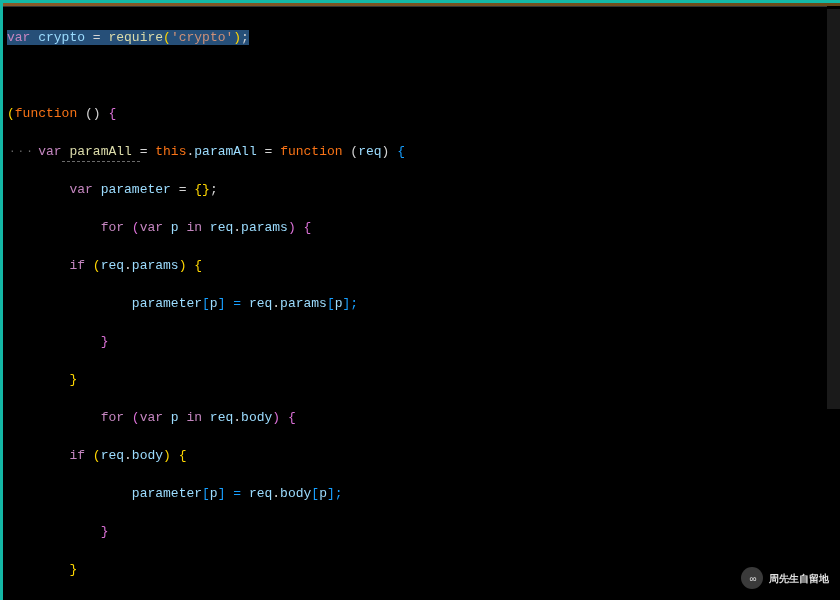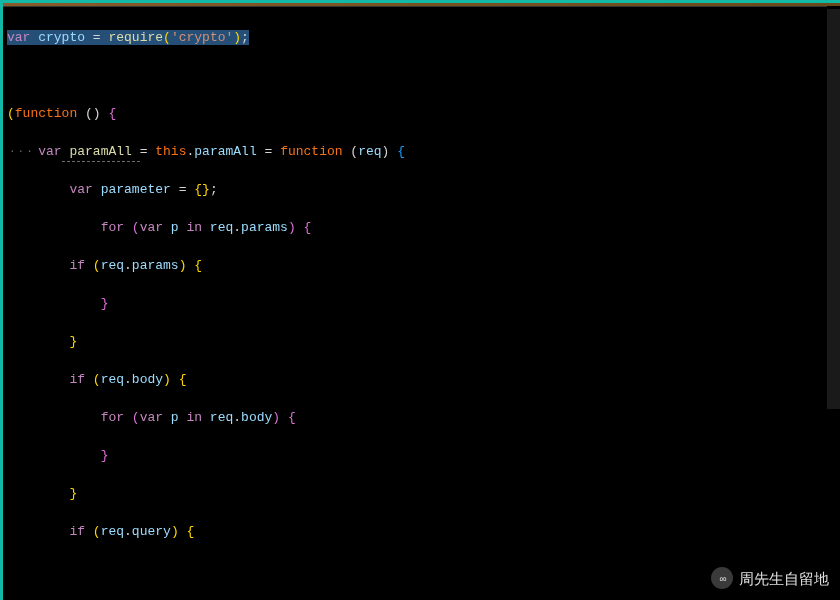--- a/index.html
+++ b/index.html
@@ -15,44 +15,46 @@
   .str{color:#ce9178;}
   .pun{color:#d4d4d4;}
   .brc{color:#ffd700;}         
   .brc2{color:#da70d6;}        
   .brc3{color:#179fff;}        
   .sel{background:#264f78;}
   .dash{border-bottom:1px dashed #6a6a6a;display:inline-block;}
   .dot{color:#6a6a6a;position:absolute;left:6px;font-size:11px;letter-spacing:2px;}
   .watermark{position:absolute;right:12px;bottom:12px;display:flex;align-items:center;gap:6px;}
   .watermark .wicon{width:22px;height:22px;border-radius:50%;background:#3a3a3a;display:flex;align-items:center;justify-content:center;font-size:10px;color:#ddd;font-family:Arial,sans-serif;letter-spacing:-2px;}
-  .watermark .wtxt{color:#e0e0e0;font-family:"Microsoft YaHei",Arial,sans-serif;font-size:15px;}
+  .watermark .wtxt{color:#e0e0e0;font-family:"Microsoft YaHei",Arial,sans-serif;font-size:10px;font-weight:bold;}
   .scrollbar{position:absolute;right:0;top:3px;width:14px;height:594px;background:#000;}
   .scrollthumb{position:absolute;right:0;top:3px;width:14px;height:400px;background:#1a1a1a;}
 </style>
 </head>
 <body>
 
 <div class="editor">
   <div class="topbar"></div>
   <div class="scrollbar">
     <div class="scrollthumb"></div>
   </div>
   <div class="code">
 <div class="ln"><span class="kw sel">var</span><span class="prm sel"> crypto </span><span class="pun sel">=</span><span class="fn sel"> require</span><span class="brc sel">(</span><span class="str sel">'crypto'</span><span class="brc sel">)</span><span class="pun sel">;</span></div>
 <div class="ln"></div>
 <div class="ln"><span class="brc">(</span><span class="this">function</span><span class="pun"> () </span><span class="brc2">{</span></div>
 <div class="ln"><span class="dot">···</span><span>    </span><span class="kw">var</span><span class="fn dash"> paramAll </span><span class="pun">=</span><span> </span><span class="this">this</span><span class="pun">.</span><span class="prm">paramAll</span><span class="pun"> = </span><span class="this">function</span><span class="pun"> (</span><span class="prm">req</span><span class="pun">) </span><span class="brc3">{</span></div>
 <div class="ln"><span>        </span><span class="kw">var</span><span class="prm"> parameter </span><span class="pun">= </span><span class="brc">{}</span><span class="pun">;</span></div>
 <div class="ln"><span>            </span><span class="kw">for</span><span class="brc2"> (</span><span class="kw">var</span><span class="prm"> p </span><span class="kw">in</span><span class="prm"> req</span><span class="pun">.</span><span class="prm">params</span><span class="brc2">) </span><span class="brc2">{</span></div>
 <div class="ln"><span>        </span><span class="kw">if</span><span class="brc"> (</span><span class="prm">req</span><span class="pun">.</span><span class="prm">params</span><span class="brc">) </span><span class="brc">{</span></div>
+<div class="ln"><span>                </span><span class="prm">parameter</span><span class="brc3">[</span><span class="prm">p</span><span class="brc3">] = </span><span class="prm">req</span><span class="pun">.</span><span class="prm">params</span><span class="brc3">[</span><span class="prm">p</span><span class="brc3">];</span></div>
 <div class="ln"><span>            </span><span class="brc2">}</span></div>
 <div class="ln"><span>        </span><span class="brc">}</span></div>
+<div class="ln"><span>            </span><span class="kw">for</span><span class="brc2"> (</span><span class="kw">var</span><span class="prm"> p </span><span class="kw">in</span><span class="prm"> req</span><span class="pun">.</span><span class="prm">body</span><span class="brc2">) </span><span class="brc2">{</span></div>
 <div class="ln"><span>        </span><span class="kw">if</span><span class="brc"> (</span><span class="prm">req</span><span class="pun">.</span><span class="prm">body</span><span class="brc">) </span><span class="brc">{</span></div>
-<div class="ln"><span>            </span><span class="kw">for</span><span class="brc2"> (</span><span class="kw">var</span><span class="prm"> p </span><span class="kw">in</span><span class="prm"> req</span><span class="pun">.</span><span class="prm">body</span><span class="brc2">) </span><span class="brc2">{</span></div>
+<div class="ln"><span>                </span><span class="prm">parameter</span><span class="brc3">[</span><span class="prm">p</span><span class="brc3">] = </span><span class="prm">req</span><span class="pun">.</span><span class="prm">body</span><span class="brc3">[</span><span class="prm">p</span><span class="brc3">];</span></div>
 <div class="ln"><span>            </span><span class="brc2">}</span></div>
 <div class="ln"><span>        </span><span class="brc">}</span></div>
 <div class="ln"><span>        </span><span class="kw">if</span><span class="brc"> (</span><span class="prm">req</span><span class="pun">.</span><span class="prm">query</span><span class="brc">) </span><span class="brc">{</span></div>
 
 
 
 
 
 
 

